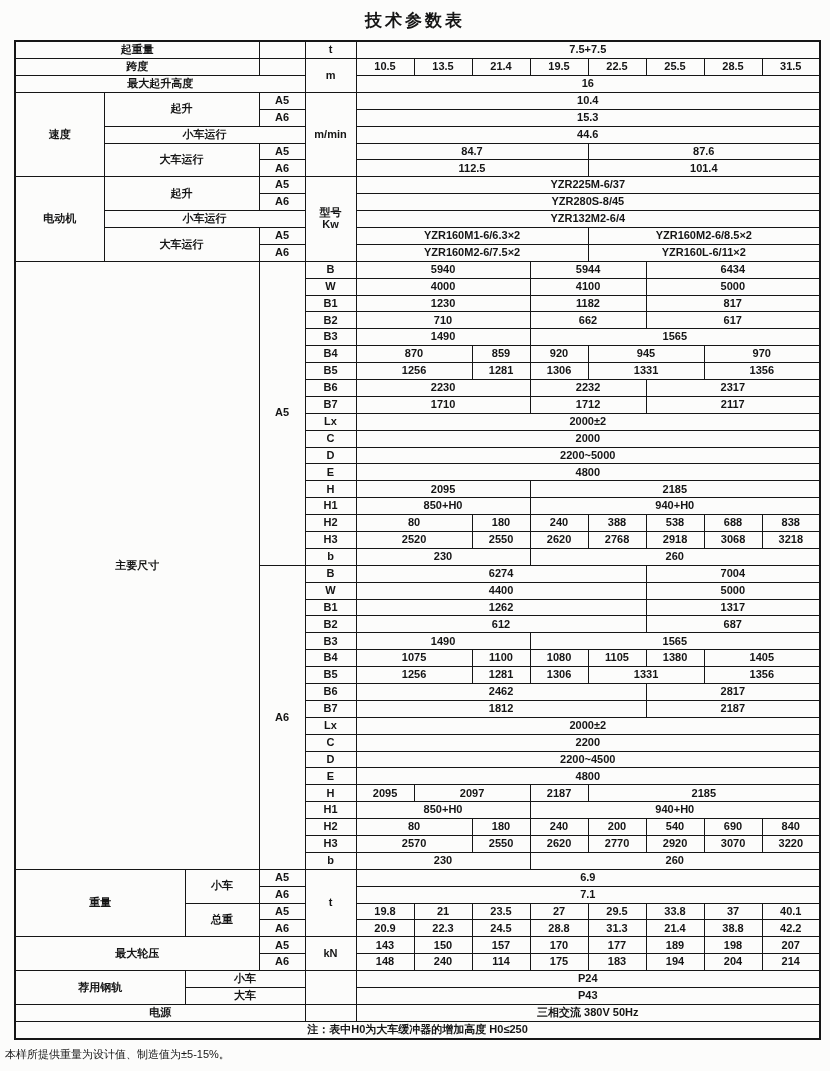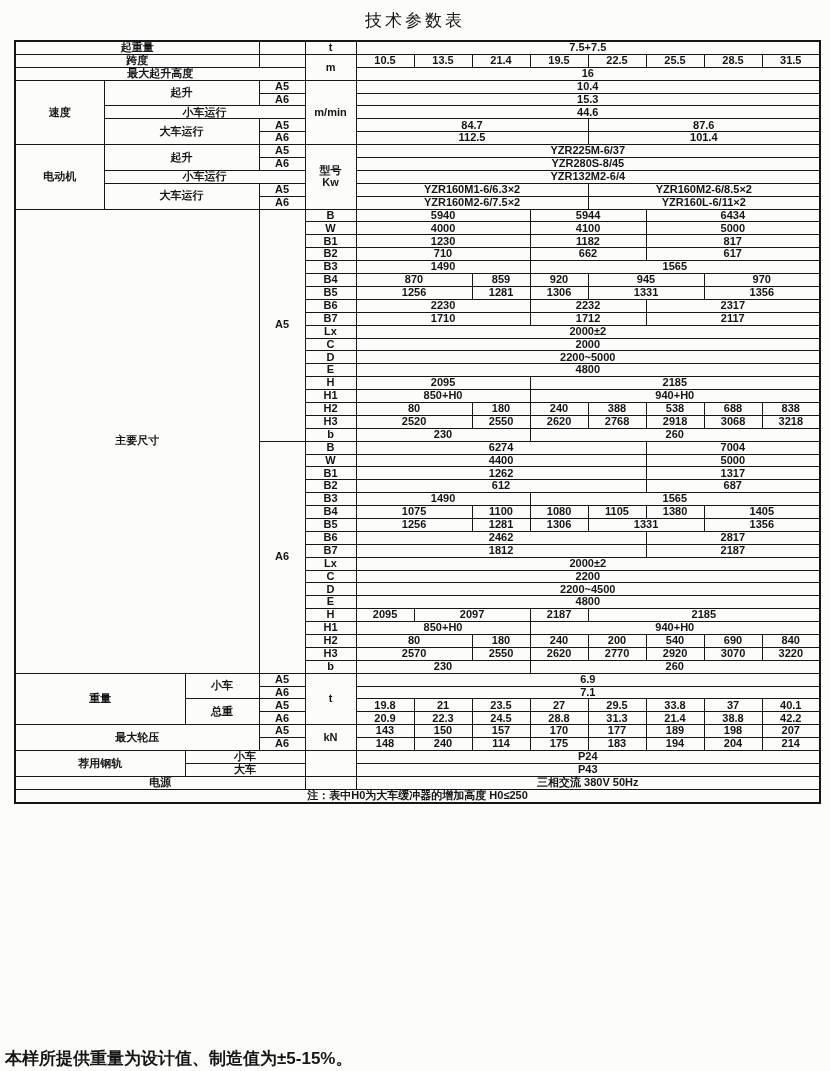--- a/index.html
+++ b/index.html
@@ -6,48 +6,48 @@
   body {
     width:830px; height:1071px;
     background:#fcfcfb;
     font-family:"Liberation Sans","DejaVu Sans",sans-serif;
     color:#151515;
     position:relative;
   }
   .title {
     text-align:center;
     font-size:17px;
-    font-weight:normal;
+    font-weight:bold;
     padding-top:9px;
     letter-spacing:3px;
   }
   table.params {
     position:absolute;
     left:14px; top:40px;
-    width:806px; height:764px;
+    width:806px; height:1000px;
     border-collapse:collapse;
     table-layout:fixed;
     border:2px solid #161616;
   }
   table.params td {
     border:1px solid #161616;
     text-align:center;
     vertical-align:middle;
     font-size:11px;
     font-weight:bold;
     line-height:1.05;
     padding:0 1px;
     white-space:pre-line;
     overflow:hidden;
   }
   .footnote {
     position:absolute;
     left:5px; top:1047px;
-    font-size:17px;
-    font-weight:bold;
+    font-size:11px;
+    font-weight:normal;
   }
 </style>
 </head>
 <body>
 
 <div class="title">技术参数表</div>
 
 <table class="params">
   <colgroup>
       <col style="width: 89px;">

